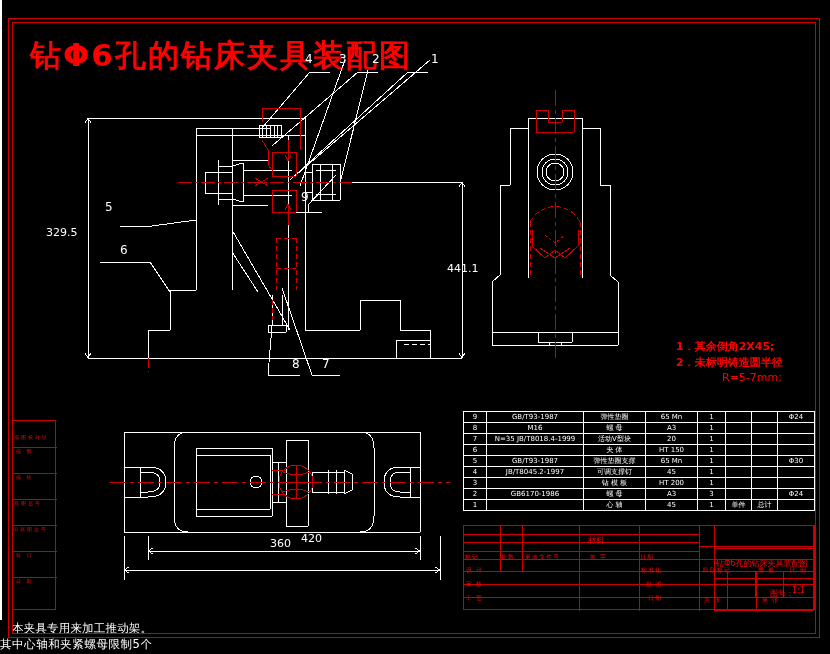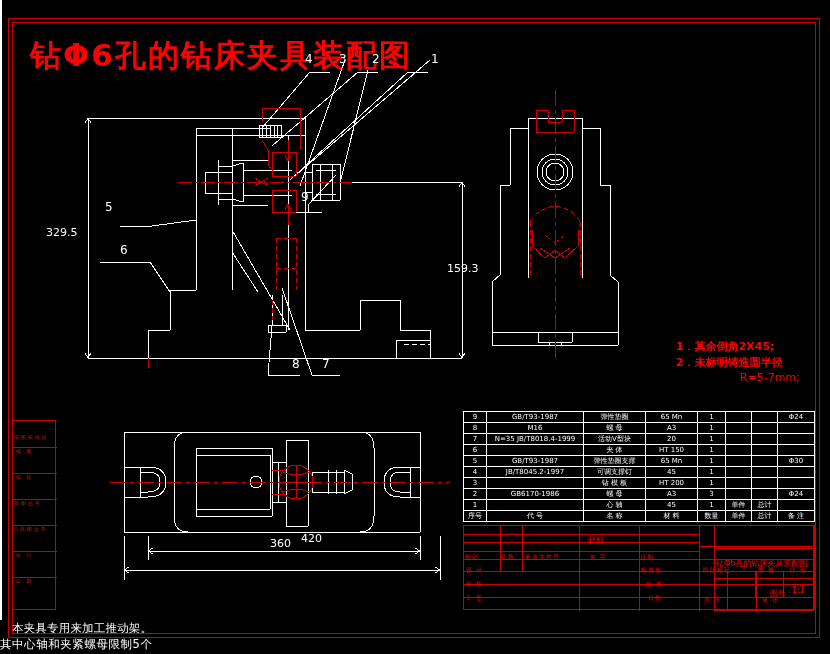--- a/index.html
+++ b/index.html
@@ -41,21 +41,21 @@
   
   #desc {
     left: 662px; top: 92px; width: 152px;
     color: #ffffff; font-size: 11.5px; line-height: 1.42;
     text-align: justify; text-indent: 12px;
     font-family: "DejaVu Sans", sans-serif;
   }
   .tech-item { position: absolute; color: #ff0000; font-size: 11px; line-height: 1.35; }
   #tech1 { left: 676px; top: 340px; font-weight: bold; }
   #tech2 { left: 676px; top: 356px; font-weight: bold; }
-  #tech2b { left: 740px; top: 371px; text-align: right; }
+  #tech2b { left: 722px; top: 371px; text-align: right; }
 
   
   #bom { position: absolute; left: 463px; top: 411px; width: 351px; height: 104px; }
   #bom table { border-collapse: collapse; width: 351px; table-layout: fixed; }
   #bom td {
     border: 1px solid #ffffff;
     color: #ffffff;
     font-size: 7px;
     height: 10.4px;
     padding: 0;
@@ -376,21 +376,21 @@
       <path d="M279,482 L313,482"></path>
       <path d="M296,465 L296,499"></path>
       <path d="M283,472 Q296,478 309,472"></path>
       <path d="M283,492 Q296,486 309,492"></path>
       <path d="M272,470 L286,470"></path>
       <path d="M272,494 L286,494"></path>
     </g>
   </svg>
 
   <div class="dim" style="left:46px; top:226px;">329.5</div>
-  <div class="dim" style="left:447px; top:262px;">159.3</div>
+  <div class="dim" style="left:447px; top:262px;">441.1</div>
   <div class="dim" style="left:270px; top:537px;">360</div>
   <div class="dim" style="left:270px; top:532px;margin-left:31px;">420</div>
 
   <div class="lbl" style="left:431px; top:52px;">1</div>
   <div class="lbl" style="left:372px; top:52px;">2</div>
   <div class="lbl" style="left:339px; top:52px;">3</div>
   <div class="lbl" style="left:305px; top:52px;">4</div>
   <div class="lbl" style="left:105px; top:200px;">5</div>
   <div class="lbl" style="left:120px; top:243px;">6</div>
   <div class="lbl" style="left:322px; top:357px;">7</div>
@@ -498,30 +498,20 @@
           </tr>
           <tr>
             <td class="c-no">1</td>
             <td class="c-code"></td>
             <td class="c-name">心    轴</td>
             <td class="c-mat">45</td>
             <td class="c-qty">1</td>
             <td class="c-w1">单件</td>
             <td class="c-w2">总计</td>
             <td class="c-rem"></td>
-          </tr>
-          <tr>
-            <td class="c-no">序号</td>
-            <td class="c-code">代    号</td>
-            <td class="c-name">名    称</td>
-            <td class="c-mat">材    料</td>
-            <td class="c-qty">数量</td>
-            <td class="c-w1">单件</td>
-            <td class="c-w2">总计</td>
-            <td class="c-rem">备    注</td>
           </tr>
         </tbody>
     </table>
   </div>
 
   <div id="titleblock">
 
     <div class="tb-line" style="left:0; top:33px; width:351px; height:1px;"></div>
     <div class="tb-line" style="left:0; top:45px; width:235px; height:1px;"></div>
     <div class="tb-line" style="left:0; top:58px; width:235px; height:1px;"></div>

